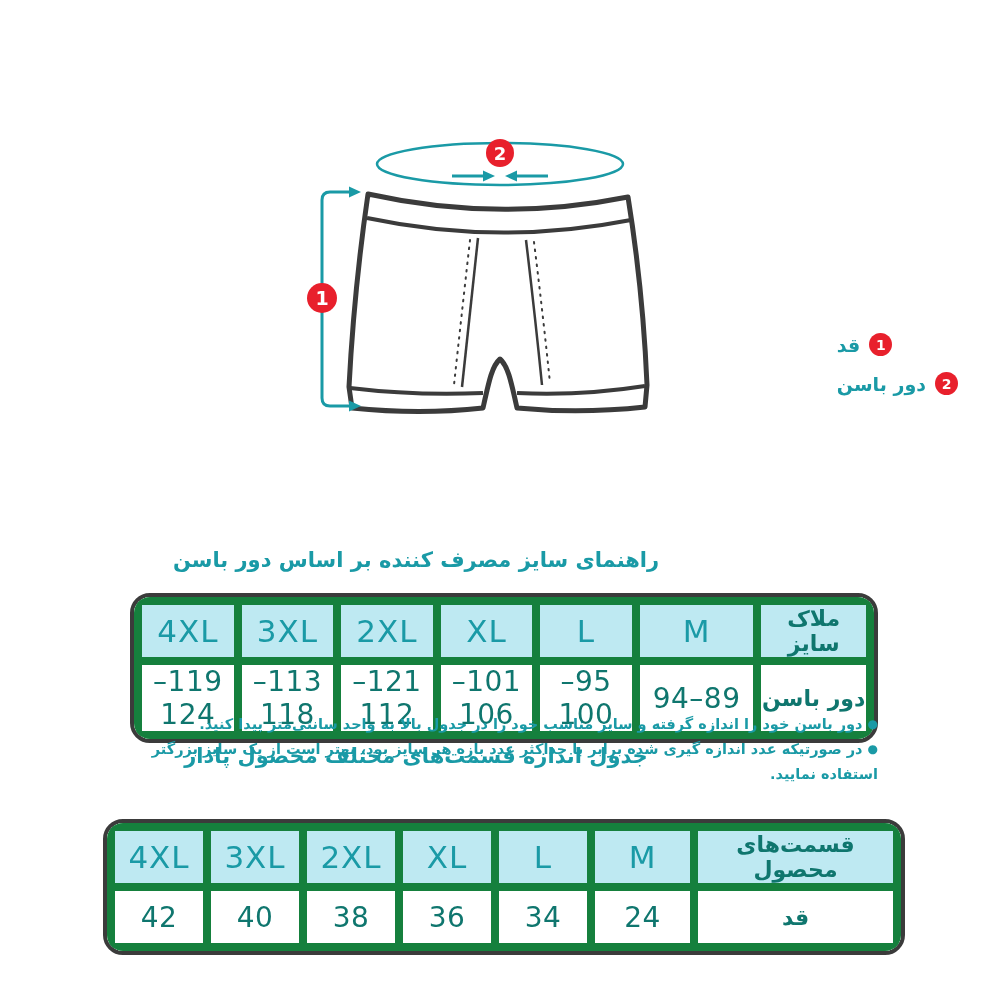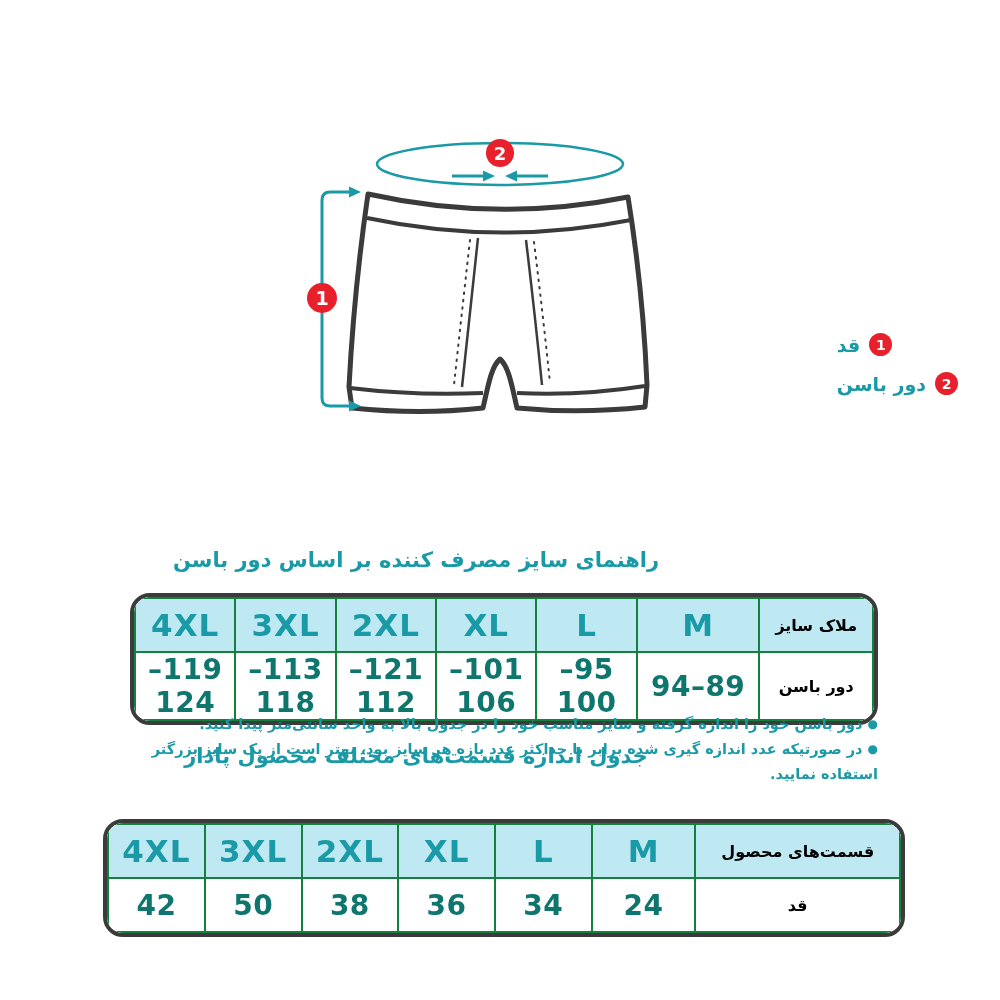--- a/index.html
+++ b/index.html
@@ -32,28 +32,27 @@
     position:absolute;border:4px solid #3b3b3b;border-radius:20px;overflow:hidden;
     background:#3b3b3b;
   }
   .tw1{left:130px;top:593px;width:740px;}
   .tw2{left:103px;top:819px;width:794px;}
   table.size-table{
     border-collapse:collapse;table-layout:fixed;width:100%;direction:rtl;
     background:#ffffff;
   }
   table.size-table td{
-    border:2px solid #15803d;text-align:center;vertical-align:middle;height:52px;
+    border:8px solid #15803d;text-align:center;vertical-align:middle;height:52px;
     padding:0;
-    font-weight:bold;
   }
   tr.hdr td{background:#bee9f2;}
   td.size-cell{color:#1a9aa6;font-size:31px;letter-spacing:1px;font-weight:400;}
   td.value-cell{color:#0f766e;font-size:28px;letter-spacing:0.5px;}
-  td.label-cell{color:#000000;font-size:16px;font-weight:bold;}
+  td.label-cell{color:#0f766e;font-size:22px;font-weight:bold;}
   
   .notes{position:absolute;direction:rtl;text-align:right;color:#1a9aa6;
     font-weight:bold;font-size:14.5px;line-height:24px;}
   .n1{top:712px;right:122px;width:780px;text-align:right;}
   .n2{top:944px;right:96px;width:820px;}
   .note-line{display:block;}
   .bullet{color:#1a9aa6;font-size:12px;margin-left:5px;position:relative;top:-1px;}
 </style>
 </head>
 <body>
@@ -177,21 +176,21 @@
         <td class="size-cell">2XL</td>
         <td class="size-cell">3XL</td>
         <td class="size-cell">4XL</td>
       </tr>
       <tr>
         <td class="label-cell">قد</td>
         <td class="value-cell">24</td>
         <td class="value-cell">34</td>
         <td class="value-cell">36</td>
         <td class="value-cell">38</td>
-        <td class="value-cell">50</td>
+        <td class="value-cell">40</td>
         <td class="value-cell">42</td>
       </tr>
     </tbody>
       </table>
   </div>
 
 
 </div>
 
 </body></html>

